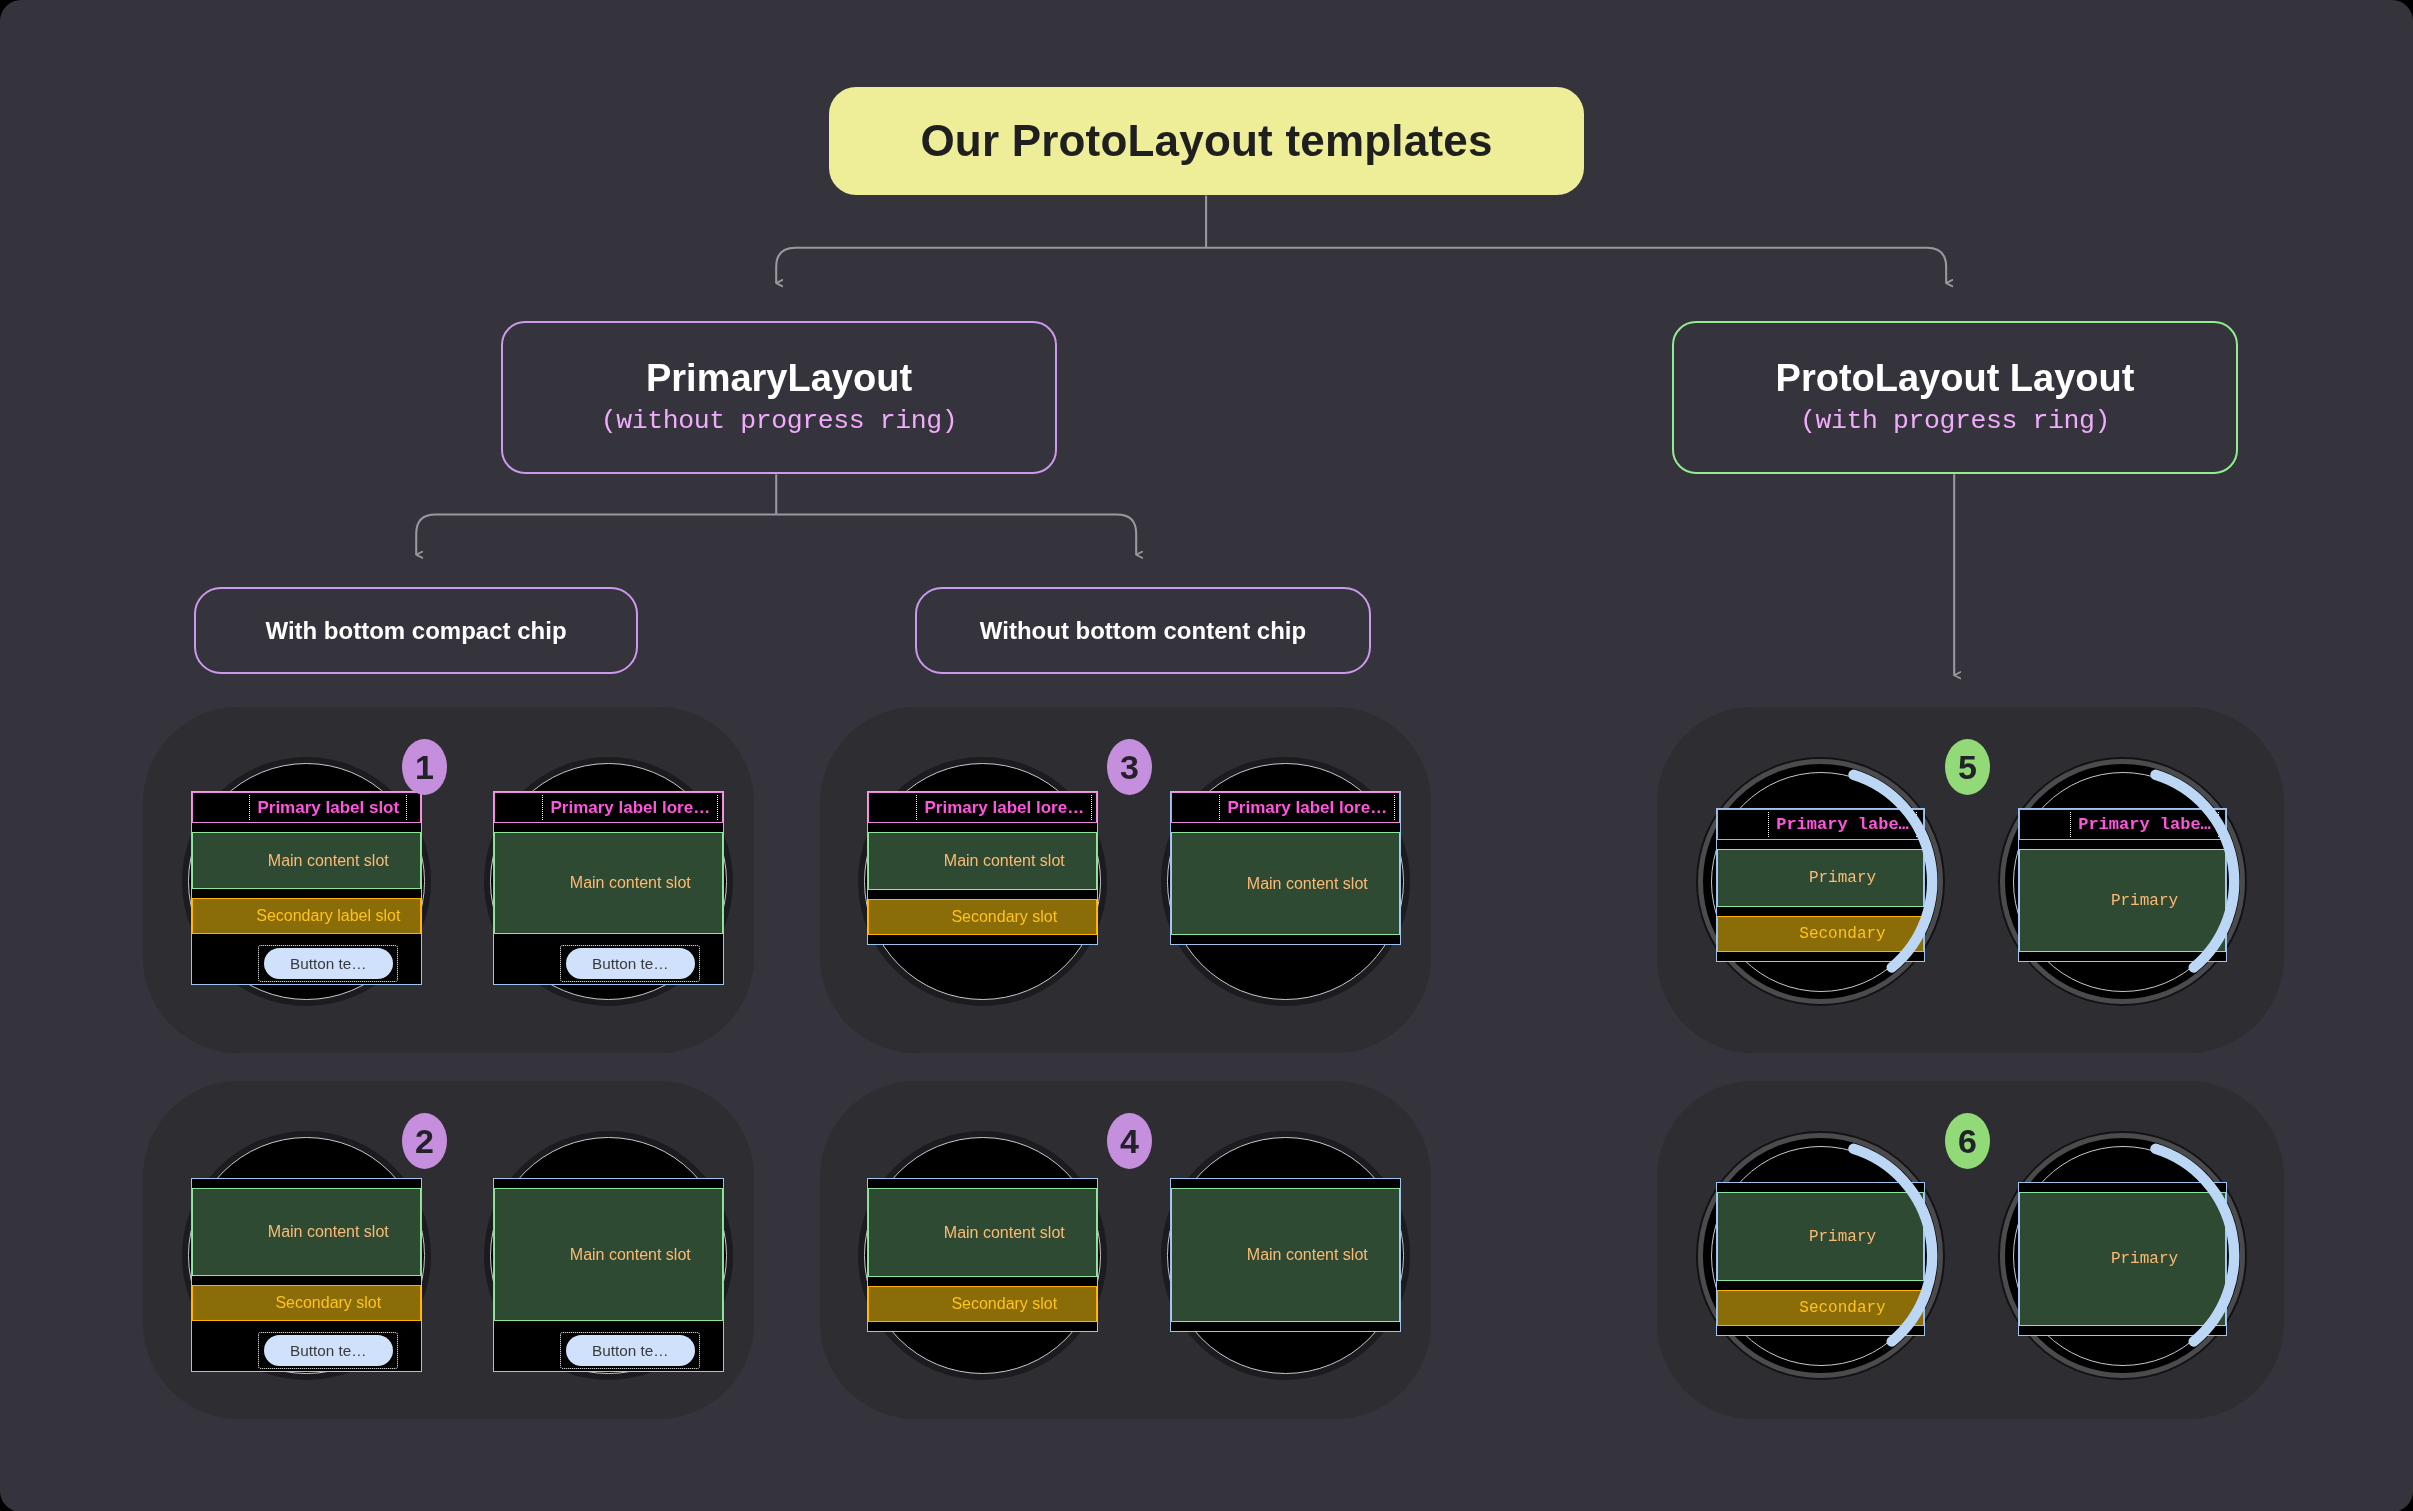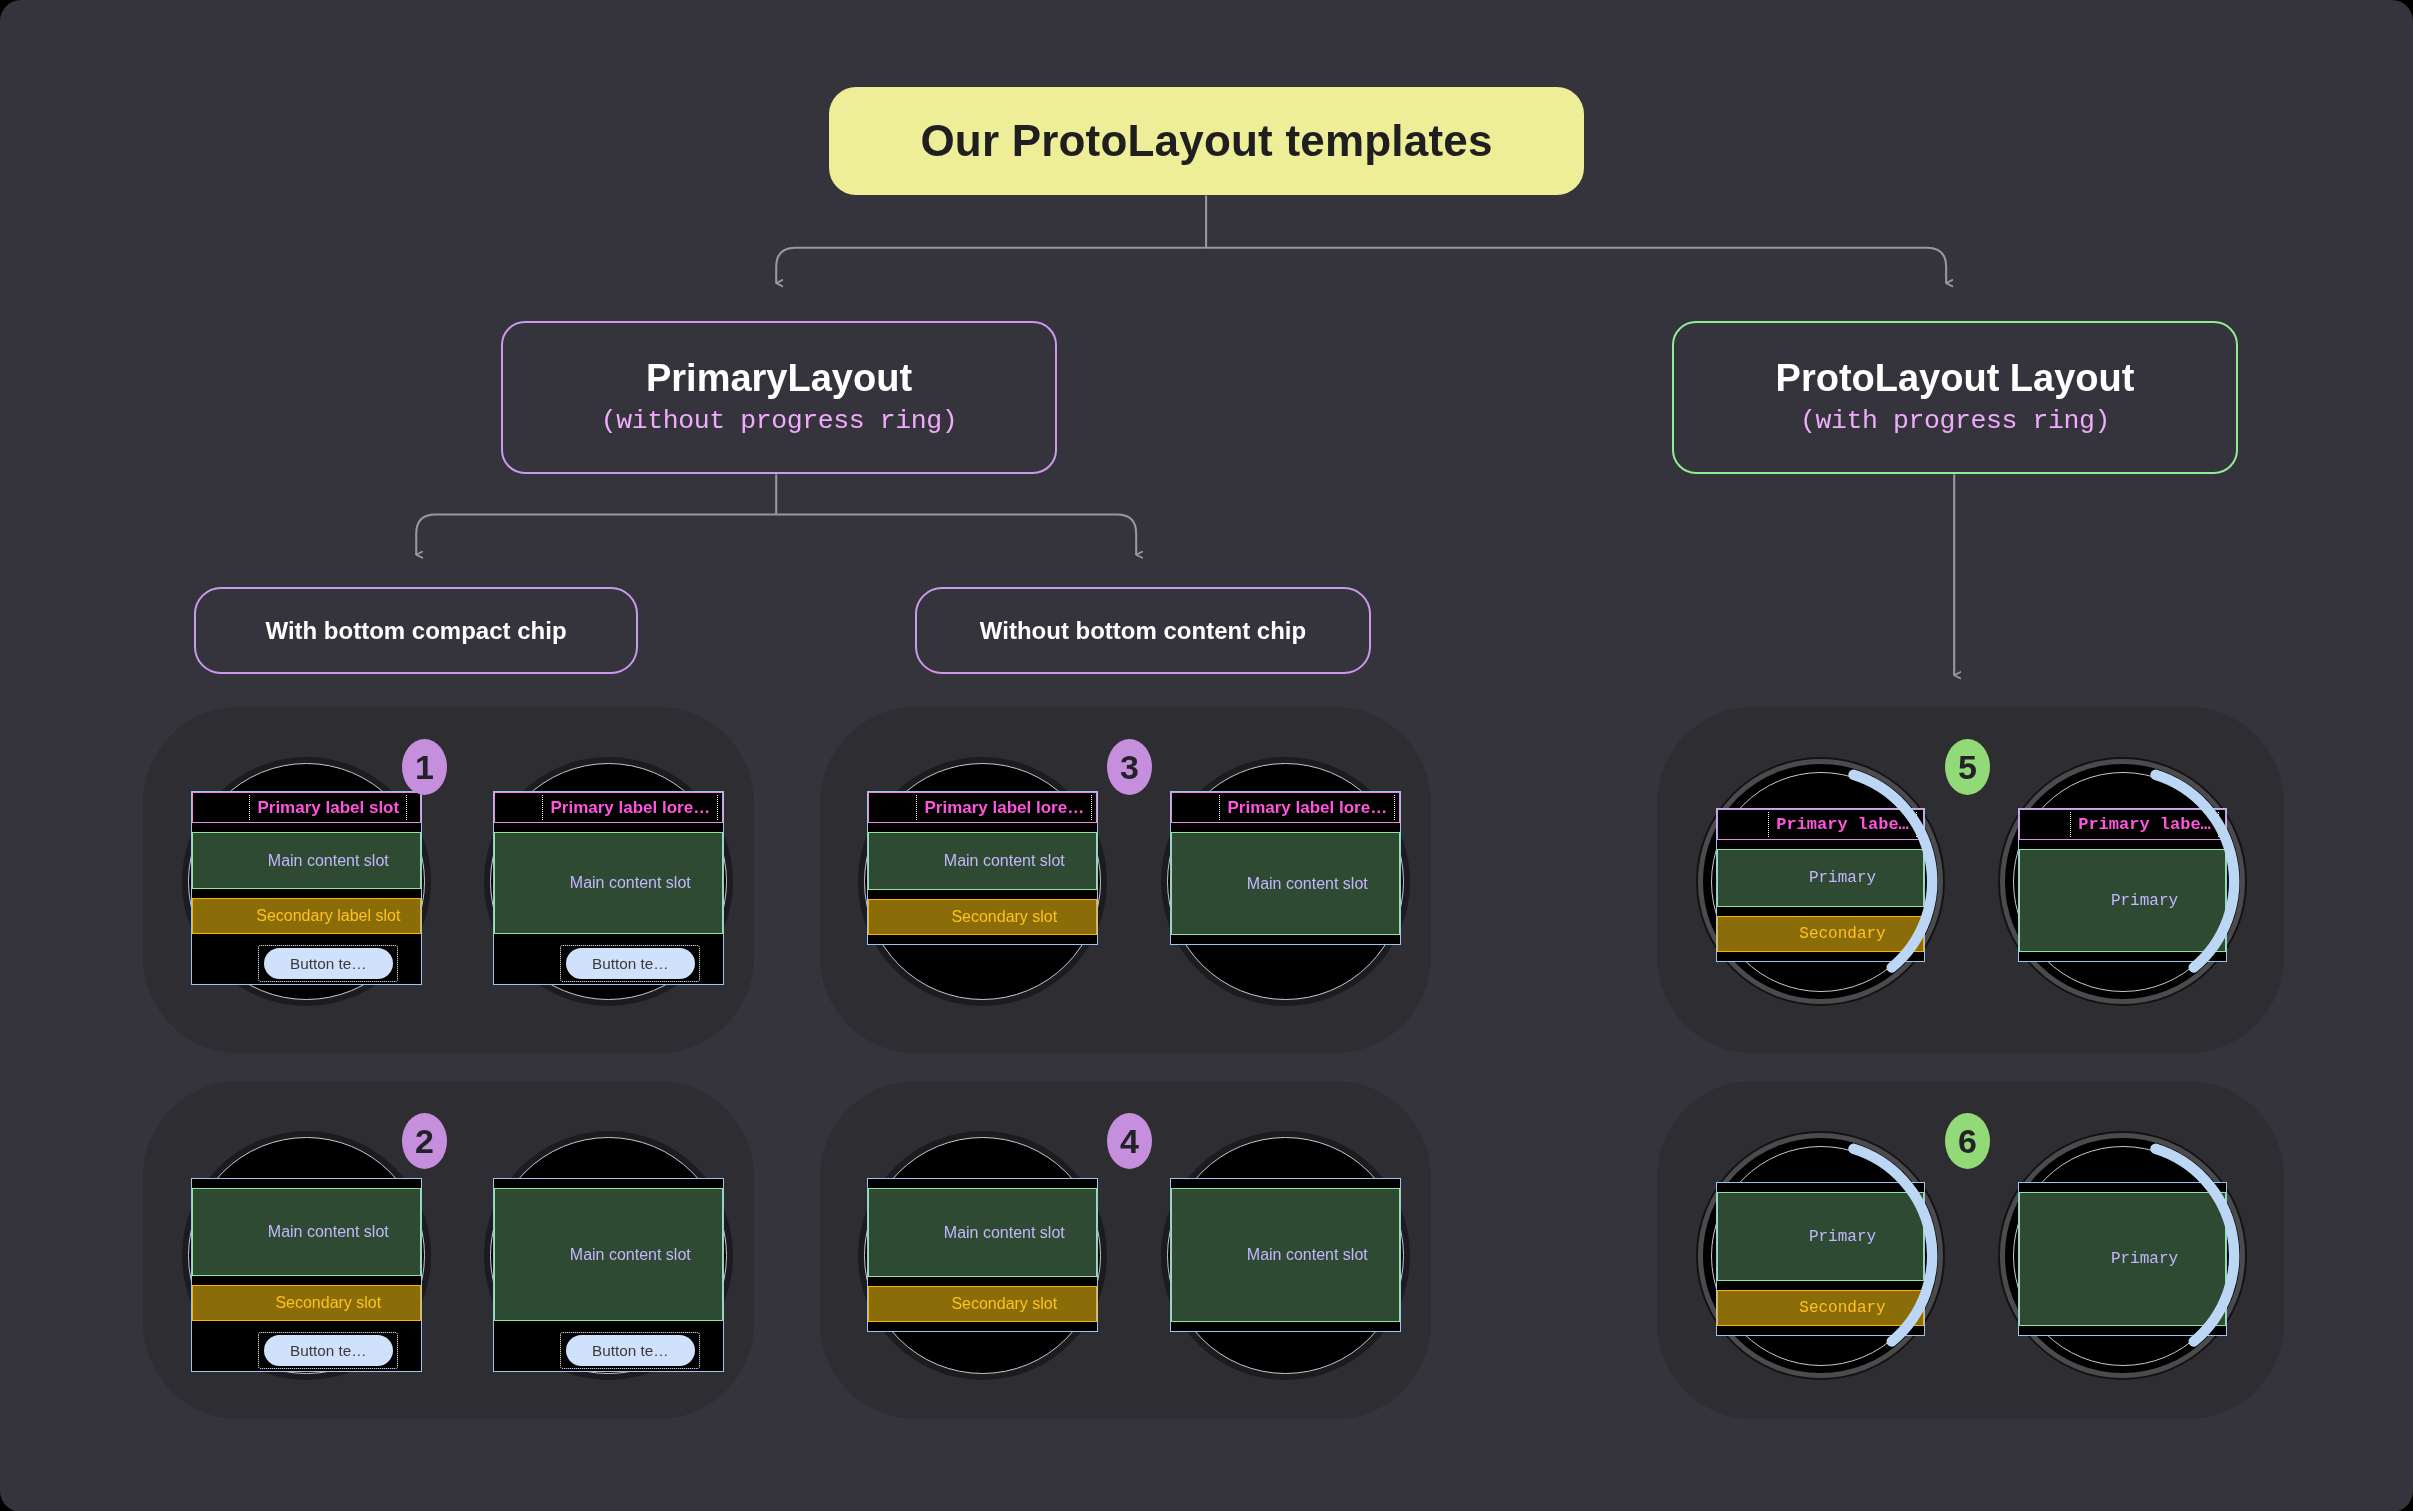--- a/index.html
+++ b/index.html
@@ -117,21 +117,21 @@
   .slot.primarylabel .inner{
     border-left:1.6px dotted #ffffff;
     border-right:1.6px dotted #ffffff;
     padding:0 7.2px;
     height:86%;
     display:flex;align-items:center;
   }
   .slot.main{
     background:#2f4a33;
     border:1.6px solid #8ee79a;
-    color:#c4b5fd;
+    color:#fdba74;
   }
   .slot.secondary{
     background:#8a6d08;
     border:1.6px solid #ffb300;
     color:#ffc21e;
   }
   .slot.button{
     background:#000;
     position:relative;
   }

